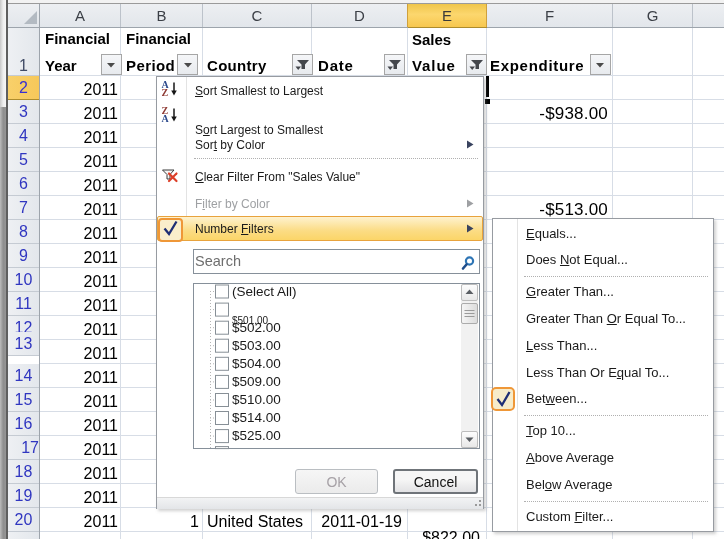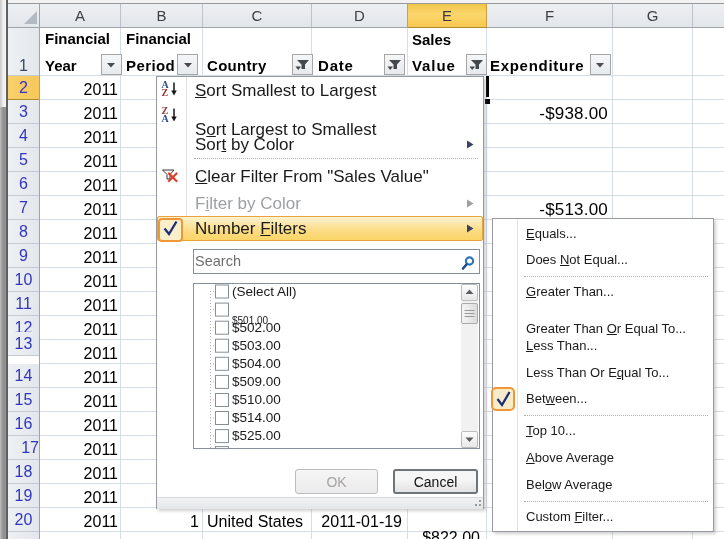--- a/index.html
+++ b/index.html
@@ -10,21 +10,21 @@
   .hline{position:absolute;height:1px;background:#d7dde6;}
   .colhdr{position:absolute;top:4px;height:23px;background:linear-gradient(#edeff2,#e2e6eb);
           border-right:1px solid #bcc2ca;color:#3b3f46;font-size:15px;line-height:24px;text-align:center;}
   .rowhdr{position:absolute;left:8px;width:31px;background:linear-gradient(90deg,#eef0f3,#e3e7ec);
           border-bottom:1px solid #c5cbd3;color:#3036c0;font-size:16px;text-align:center;line-height:24px;}
   .cell{position:absolute;font-size:16px;color:#000;line-height:27px;white-space:nowrap;}
   .right{text-align:right;}
   .hdrline{position:absolute;font-size:15px;font-weight:bold;color:#000;line-height:17px;white-space:nowrap;}
   .fbtn{position:absolute;width:21px;height:21px;box-sizing:border-box;background:linear-gradient(#f5f6f8,#e7eaee);
         border:1px solid #a6a6a6;}
-  .mitem{position:absolute;left:195px;font-size:17px;color:#1a1a1a;line-height:18px;height:18px;white-space:nowrap;}
+  .mitem{position:absolute;left:195px;font-size:12px;color:#1a1a1a;line-height:18px;height:18px;white-space:nowrap;}
   .smitem{position:absolute;left:526px;font-size:13px;color:#1a1a1a;line-height:18px;height:18px;white-space:nowrap;}
   .dotsep{position:absolute;height:0;border-top:1px dotted #b0b0b0;}
   u{text-decoration:underline;}
 </style>
 </head>
 <body>
 
 <div class="abs" style="left:0;top:0;width:8px;height:107px;background:linear-gradient(90deg,#c8c8c8 0,#eeeeee 40%,#f5f5f5 70%,#d9d9d9 100%);"></div>
 <div class="abs" style="left:0;top:107px;width:8px;height:432px;background:linear-gradient(90deg,#bdbdbd 0,#8e8e8e 40%,#9b9b9b 100%);"></div>
 <div class="abs" style="left:6px;top:0;width:2px;height:539px;background:#5f5f5f;"></div>
@@ -169,21 +169,21 @@
 <div class="abs" style="left:393px;top:469px;width:85px;height:25px;background:linear-gradient(#f6f6f6 40%,#e2e2e4);border:2px solid #6f7479;box-sizing:border-box;border-radius:3px;color:#111;font-size:14px;text-align:center;line-height:22px;">Cancel</div>
 
 <div class="abs" style="left:157px;top:497px;width:326px;height:11px;background:linear-gradient(#f2f3f4,#e3e5e8);border-top:1px solid #d8d8d8;"></div>
 
 <div class="abs" style="left:492px;top:218px;width:222px;height:314px;background:#fff;border:1px solid #979ba1;box-shadow:2px 2px 3px rgba(120,120,120,.35);box-sizing:border-box;"></div>
 <div class="abs" style="left:517px;top:219px;width:1px;height:312px;background:#e3e3e3;"></div>
 <div class="smitem" style="top:225px;"><u>E</u>quals...</div>
 <div class="smitem" style="top:251px;">Does <u>N</u>ot Equal...</div>
 <div class="dotsep" style="left:524px;top:276px;width:184px;"></div>
 <div class="smitem" style="top:283px;"><u>G</u>reater Than...</div>
-<div class="smitem" style="top:320px;">Greater Than <u>O</u>r Equal To...</div>
+<div class="smitem" style="top:310px;">Greater Than <u>O</u>r Equal To...</div>
 <div class="smitem" style="top:337px;"><u>L</u>ess Than...</div>
 <div class="smitem" style="top:364px;">Less Than Or E<u>q</u>ual To...</div>
 <div class="smitem" style="top:390px;">Bet<u>w</u>een...</div>
 <div class="abs" style="left:491px;top:387px;width:24px;height:24px;background:#f7ecca;border:2px solid #ef9737;box-sizing:border-box;border-radius:5px;"></div>
 <div class="dotsep" style="left:524px;top:415px;width:184px;"></div>
 <div class="smitem" style="top:422px;"><u>T</u>op 10...</div>
 <div class="smitem" style="top:449px;"><u>A</u>bove Average</div>
 <div class="smitem" style="top:476px;">Bel<u>o</u>w Average</div>
 <div class="dotsep" style="left:524px;top:501px;width:184px;"></div>
 <div class="smitem" style="top:508px;">Custom <u>F</u>ilter...</div>

